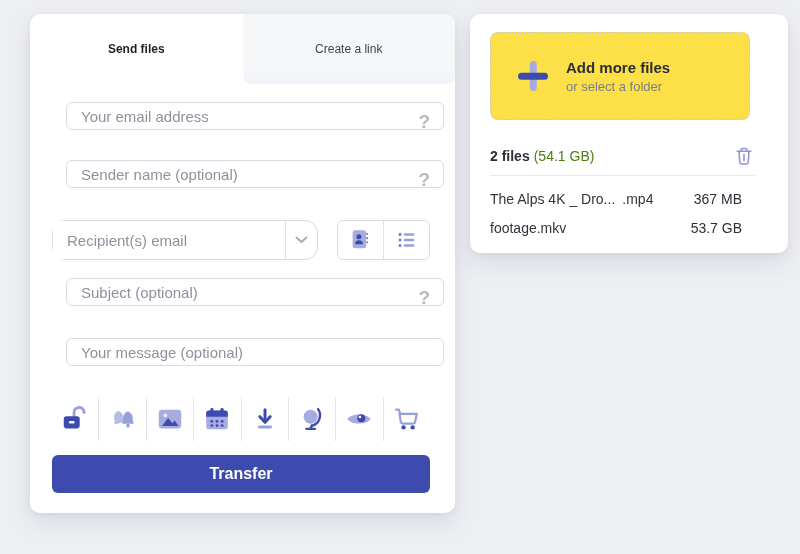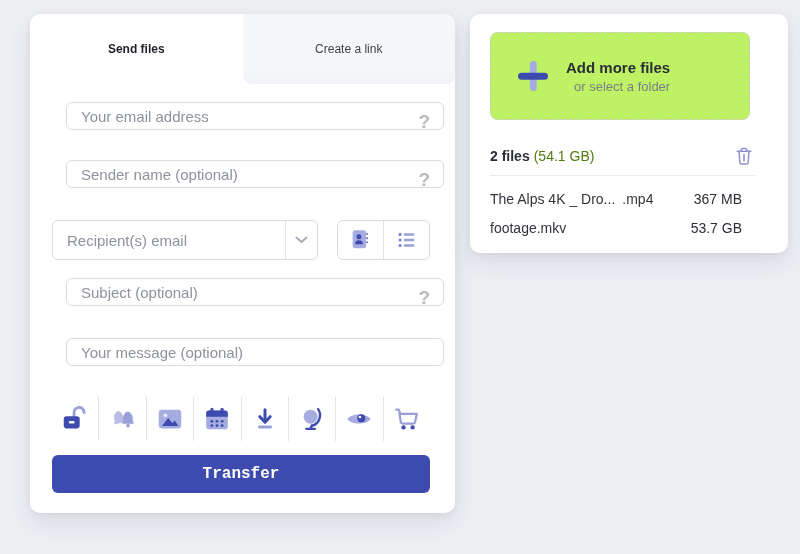--- a/index.html
+++ b/index.html
@@ -74,29 +74,29 @@
     display:flex;
   }
   .tool-cell {
     flex:1; display:flex; align-items:center; justify-content:center; cursor:pointer;
   }
   .tool-cell + .tool-cell { border-left:1px solid #e3e4e9; }
   .transfer-btn {
     position:absolute; left:22px; top:441px; width:378px; height:38px;
     background:#3c4bad; border:none; border-radius:6px;
     color:#ffffff; font-size:16px; font-weight:700;
-    font-family:Liberation Mono, monospace; cursor:pointer;
+    font-family:Liberation Sans, sans-serif; cursor:pointer;
   }
   
   #right-card { left:470px; top:14px; width:318px; height:239px; }
   .addbox {
     position:absolute; left:20px; top:18px; width:260px; height:88px;
     border:1.5px dashed #cbccd2; border-radius:8px;
     display:flex; align-items:center; padding-left:22px; gap:13px;
-    cursor:pointer; background:#bef264;text-align:right;
+    cursor:pointer; background:#fde047;
   }
   .addbox-title { font-size:15px; font-weight:700; color:#2c2e36; margin-bottom:3px; }
   .addbox-sub { font-size:13px; color:#7a7e88; }
   .summary-row {
     position:absolute; left:20px; top:130px; width:265px; height:24px;
     display:flex; align-items:center; font-size:14px; color:#2c2e36;
   }
   .summary-bold { font-weight:700; }
   .summary-rest { margin-left:4px; color:#4d7c0f; }
   .summary-trash { margin-left:auto; cursor:pointer; display:flex; }
@@ -128,21 +128,21 @@
   <div class="tf-row" style="top:88px;">
     <input class="tf-input" type="text" placeholder="Your email address" style="">
     <span class="help-q">?</span>
   </div>
 
   <div class="tf-row" style="top:146px;">
     <input class="tf-input" type="text" placeholder="Sender name (optional)" style="">
     <span class="help-q">?</span>
   </div>
 
-  <div class="recipient-wrap" style="top:206px;">
+  <div class="recipient-wrap" style="top:206px;border-radius:13px;">
     <input class="recipient-input" type="text" placeholder="Recipient(s) email" style="">
     <div class="chevron-cell">
       <svg width="13" height="8" viewBox="0 0 13 8">
         <polyline points="1.5,1.5 6.5,6 11.5,1.5" fill="none" stroke="#a9adb6" stroke-width="2" stroke-linecap="round" stroke-linejoin="round"></polyline>
       </svg>
     </div>
   </div>
 
   <div class="icon-group" style="top:206px;">
     <div class="half">

